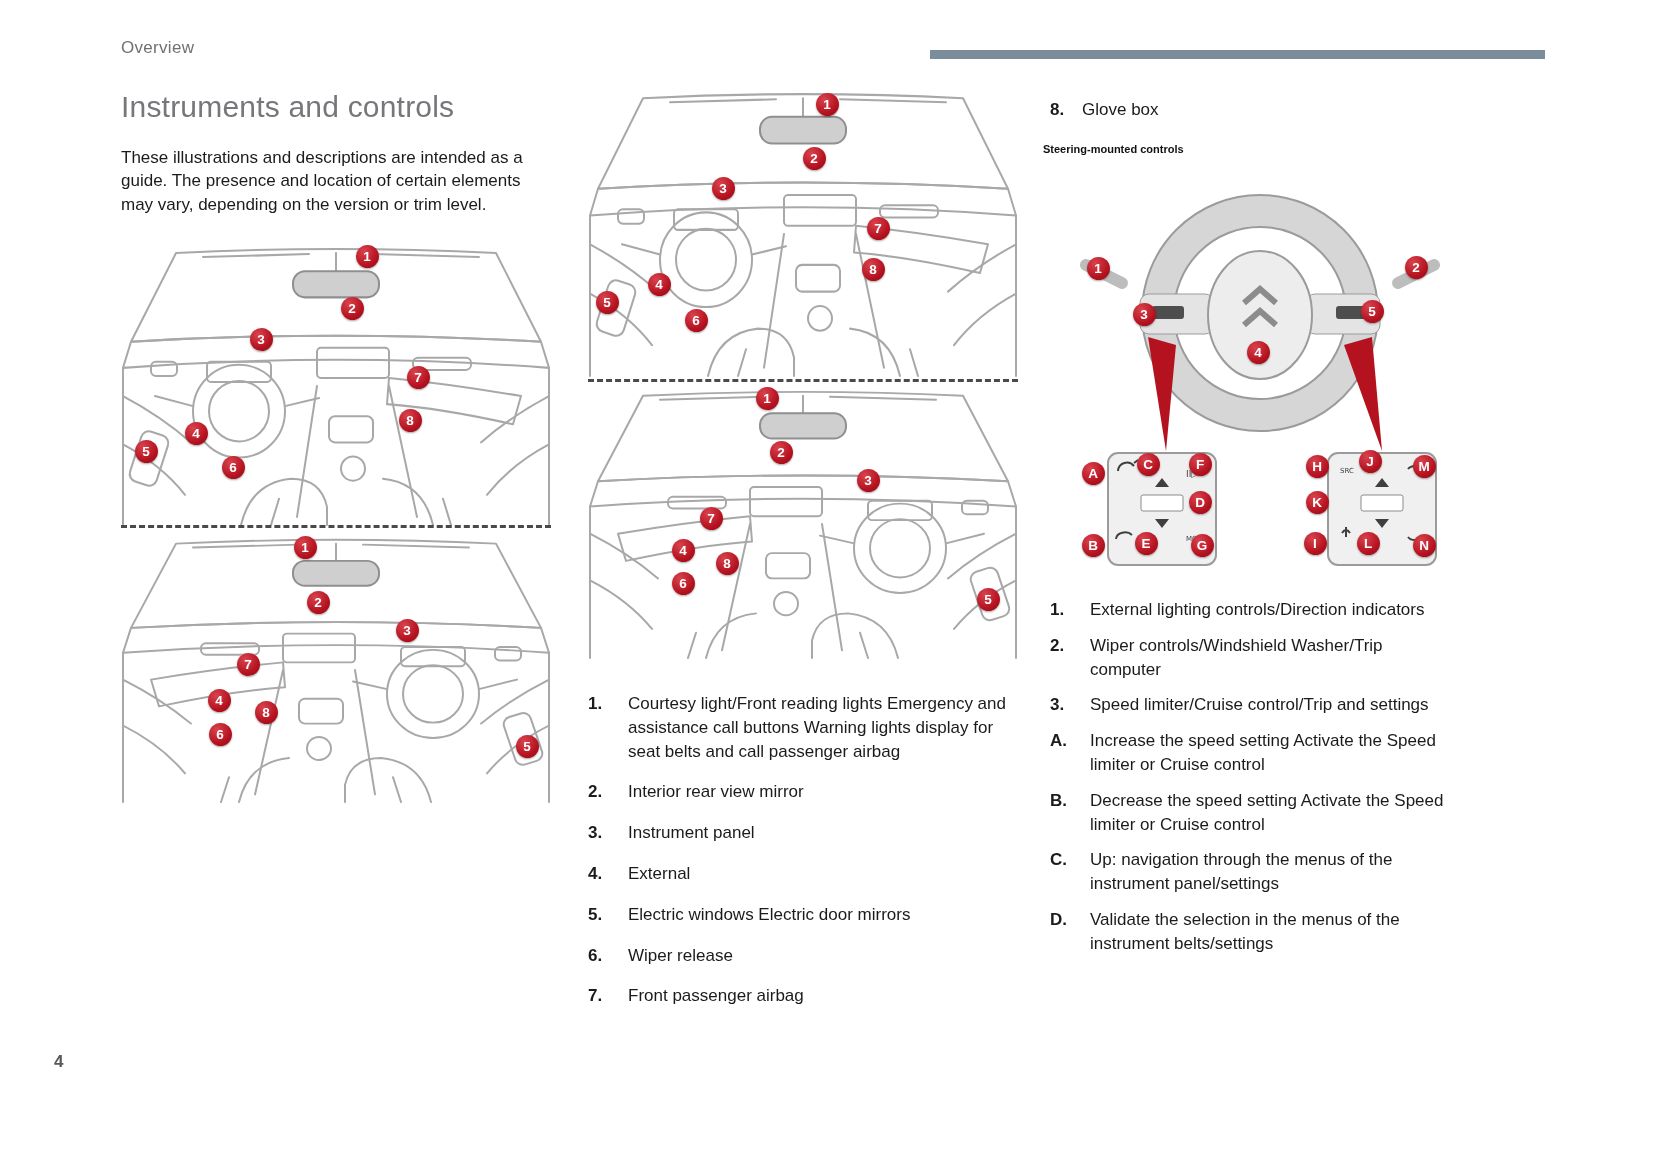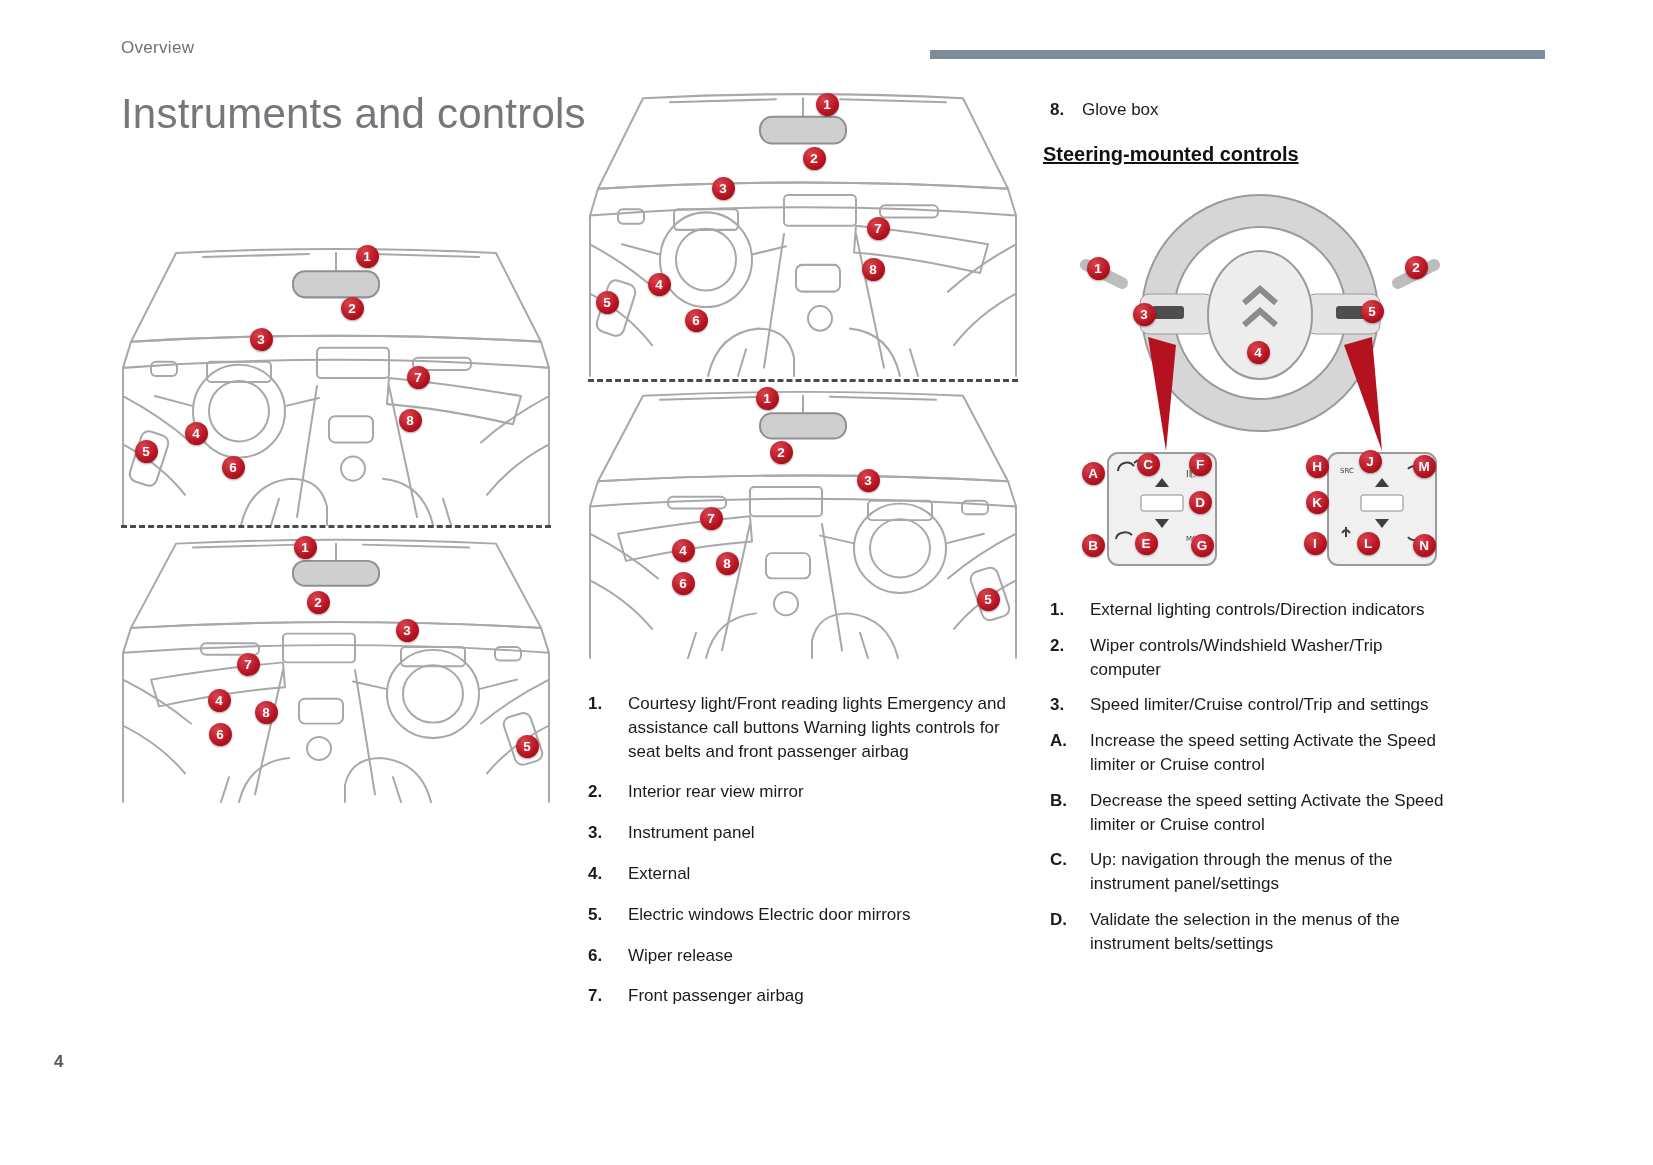--- a/index.html
+++ b/index.html
@@ -9,21 +9,21 @@
   }
   *{box-sizing:border-box;margin:0;padding:0;}
   html,body{background:#ffffff;}
   body{font-family:"Liberation Sans","DejaVu Sans",sans-serif;color:#1b1b1b;}
   .canvas{position:relative;width:1653px;height:1165px;background:#ffffff;overflow:hidden;}
 
   .overview-header{position:absolute;left:121px;top:38px;font-size:17px;color:#6f7073;letter-spacing:.3px;}
   .top-bar{position:absolute;left:930px;top:50px;width:615px;height:9px;background:var(--accent-bar);}
   .page-number{position:absolute;left:54px;top:1052px;font-size:17px;font-weight:bold;color:#58595b;}
 
-  .title{position:absolute;left:121px;top:90px;font-size:42px;font-weight:500;color:var(--title-gray);letter-spacing:.2px;}
+  .title{position:absolute;left:121px;top:90px;font-size:30px;font-weight:500;color:var(--title-gray);letter-spacing:.2px;}
   .intro{position:absolute;left:121px;top:146px;width:430px;font-size:17px;line-height:1.38;color:#1b1b1b;}
 
   .illus{position:absolute;}
   .illus svg{width:100%;height:100%;display:block;}
 
   .divider{position:absolute;border-top:3px dashed #4a4a4a;height:0;}
 
   .badge{
     position:absolute;width:23px;height:23px;margin-left:-11.5px;margin-top:-11.5px;
     background:radial-gradient(circle at 35% 28%, #d8434e, var(--badge-red) 62%, #8c0d17);
@@ -35,21 +35,21 @@
 
   .list{position:absolute;}
   .li-row{display:flex;align-items:flex-start;font-size:17px;line-height:1.4;color:#1b1b1b;}
   .main-list .li-row{margin-bottom:17px;}
   .right-list .li-row{margin-bottom:12px;}
   .li-num{flex:0 0 40px;font-weight:bold;}
   .li-text{flex:1;}
 
   .item8{position:absolute;left:1050px;top:100px;font-size:17px;}
   .item8 .li-num{display:inline-block;width:32px;font-weight:bold;}
-  .steer-heading{position:absolute;left:1043px;top:143px;font-size:20px;font-weight:bold;color:#111;text-decoration:underline;}
+  .steer-heading{position:absolute;left:1043px;top:143px;font-size:11px;font-weight:bold;color:#111;}
 
   .sketch-stroke{stroke:#a8a8a8;fill:none;stroke-width:2;stroke-linecap:round;stroke-linejoin:round;}
 </style>
 </head>
 <body>
 
 <svg width="0" height="0" style="position:absolute" aria-hidden="true">
   <defs>
     <g id="dash-sketch" class="sketch-stroke">
 
@@ -90,20 +90,21 @@
     </g>
   </defs>
 </svg>
 
 <div class="canvas">
 
   <div class="overview-header">Overview</div>
   <div class="top-bar"></div>
 
   <h1 class="title">Instruments and controls</h1>
+  <p class="intro">These illustrations and descriptions are intended as a guide. The presence and location of certain elements may vary, depending on the version or trim level.</p>
 
   <div class="illus" style="left:121px;top:245px;width:430px;height:282px">
     <svg viewBox="0 0 430 280" preserveAspectRatio="none">
       <use href="#dash-sketch"></use>
     </svg>
   <span class="badge" style="left: 246px; top: 11px;">1</span>
       <span class="badge" style="left: 231px; top: 63px;">2</span>
       <span class="badge" style="left: 140px; top: 94px;">3</span>
       <span class="badge" style="left: 297px; top: 132px;">7</span>
       <span class="badge" style="left: 289px; top: 175px;">8</span>
@@ -158,21 +159,21 @@
       <span class="badge" style="left: 123px; top: 130px;">7</span>
       <span class="badge" style="left: 95px; top: 162px;">4</span>
       <span class="badge" style="left: 139px; top: 175px;">8</span>
       <span class="badge" style="left: 95px; top: 195px;">6</span>
       <span class="badge" style="left: 400px; top: 211px;">5</span>
     </div>
 
   <div class="list main-list" style="left:588px;top:692px;width:436px">
       <div class="li-row">
         <span class="li-num">1.</span>
-        <span class="li-text">Courtesy light/Front reading lights Emergency and assistance call buttons Warning lights controls for seat belts and front passenger airbag</span>
+        <span class="li-text">Courtesy light/Front reading lights Emergency and assistance call buttons Warning lights display for seat belts and call passenger airbag</span>
       </div>
       <div class="li-row">
         <span class="li-num">2.</span>
         <span class="li-text">Interior rear view mirror</span>
       </div>
       <div class="li-row">
         <span class="li-num">3.</span>
         <span class="li-text">Instrument panel</span>
       </div>
       <div class="li-row">

